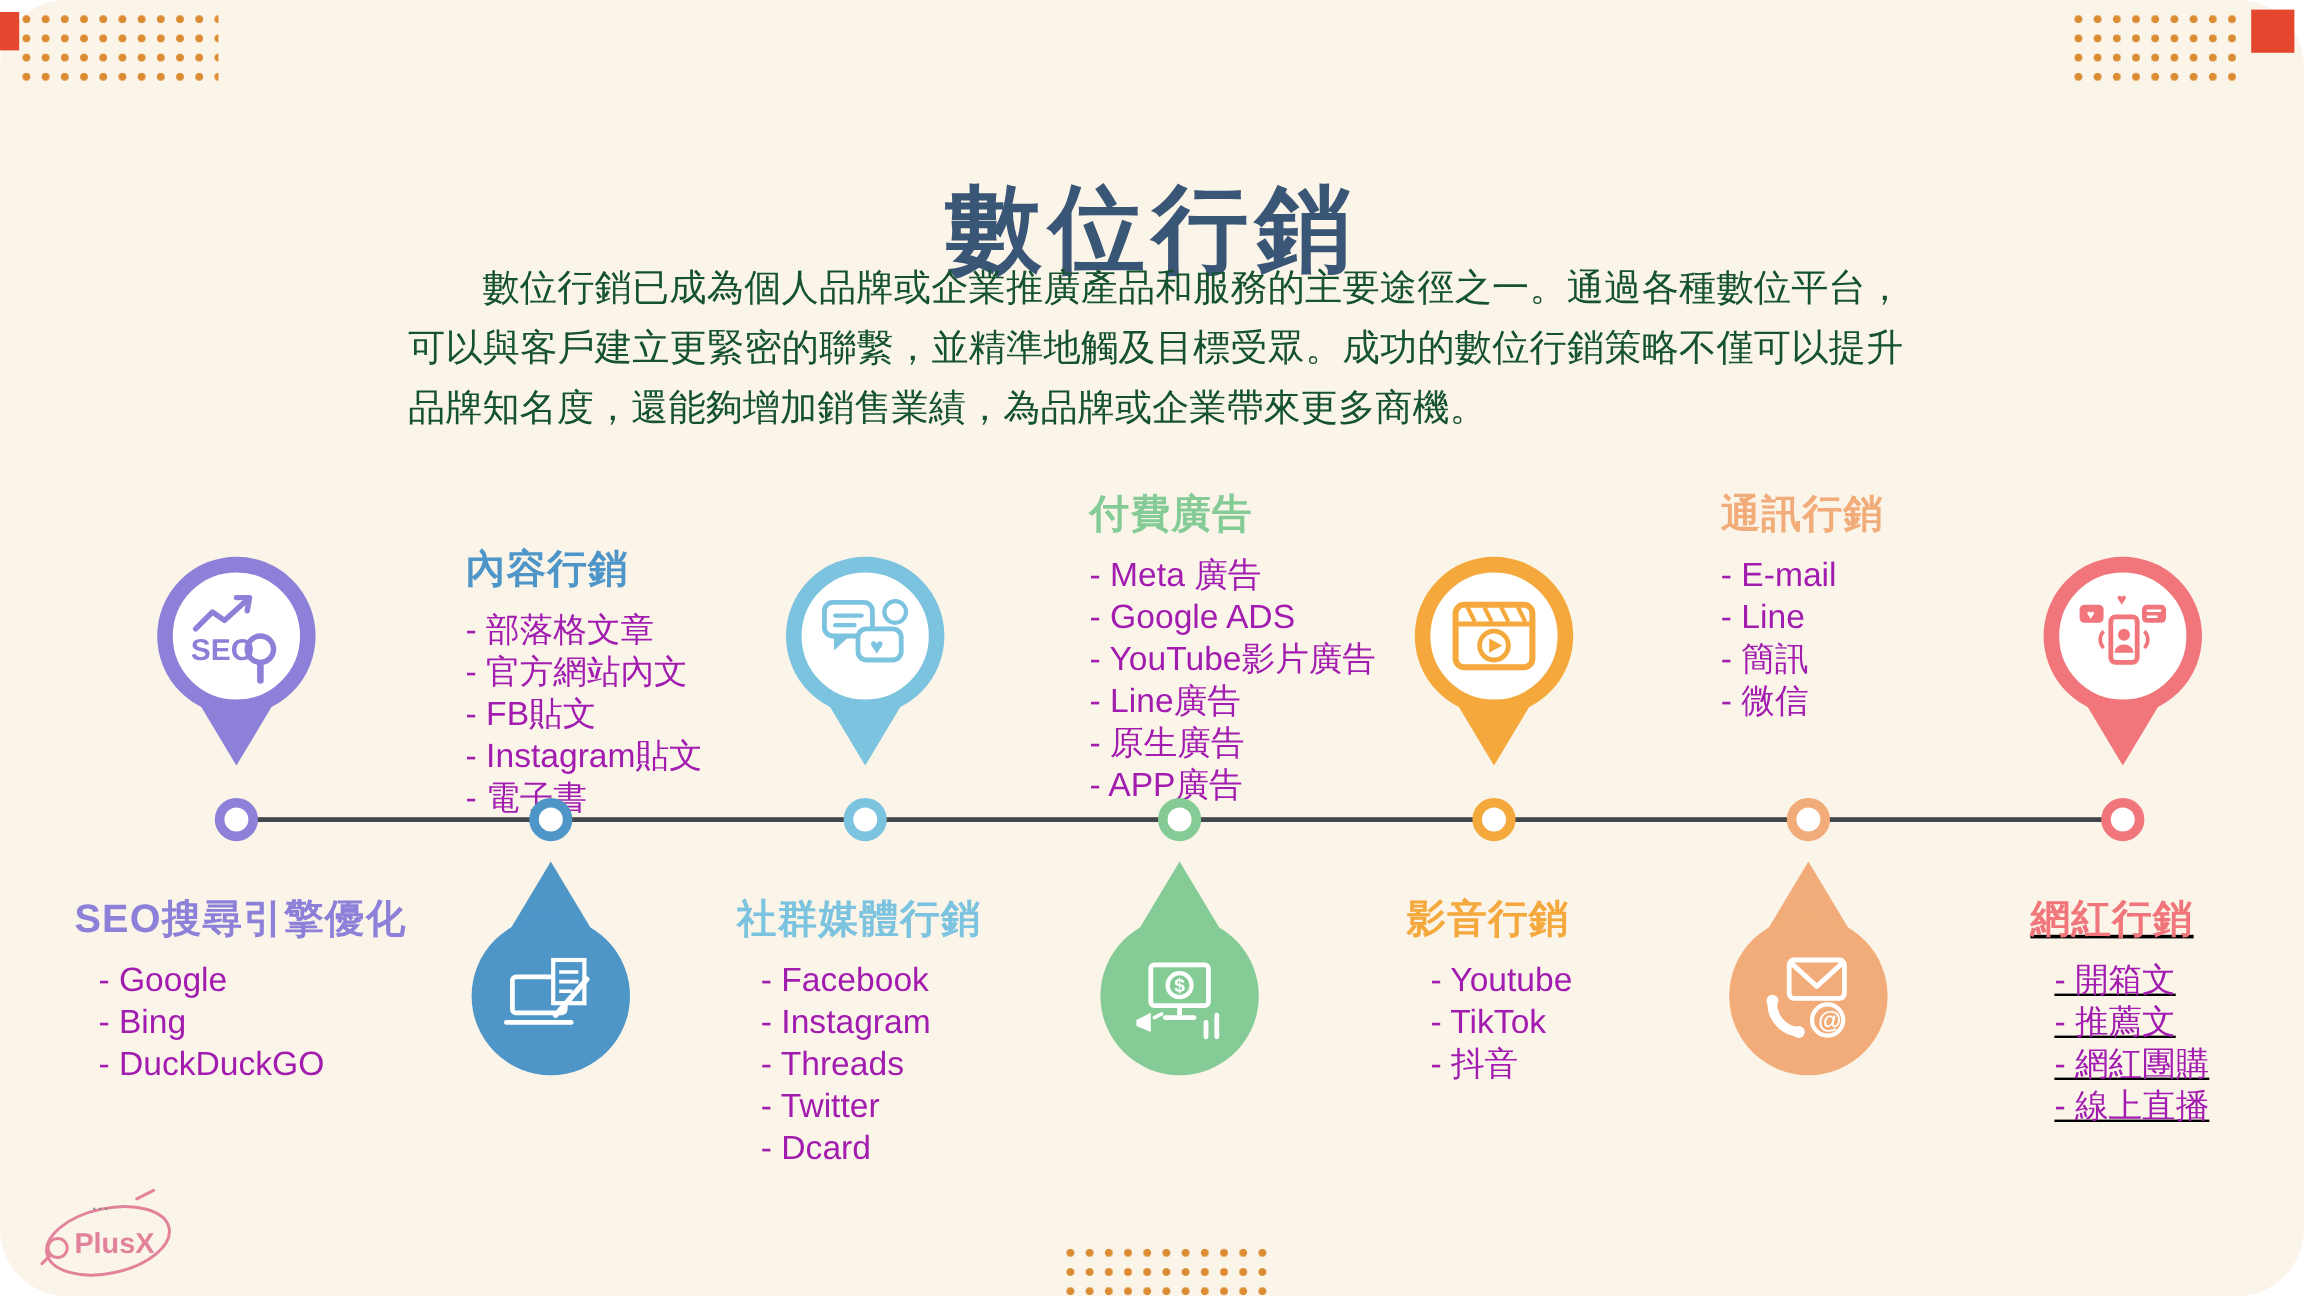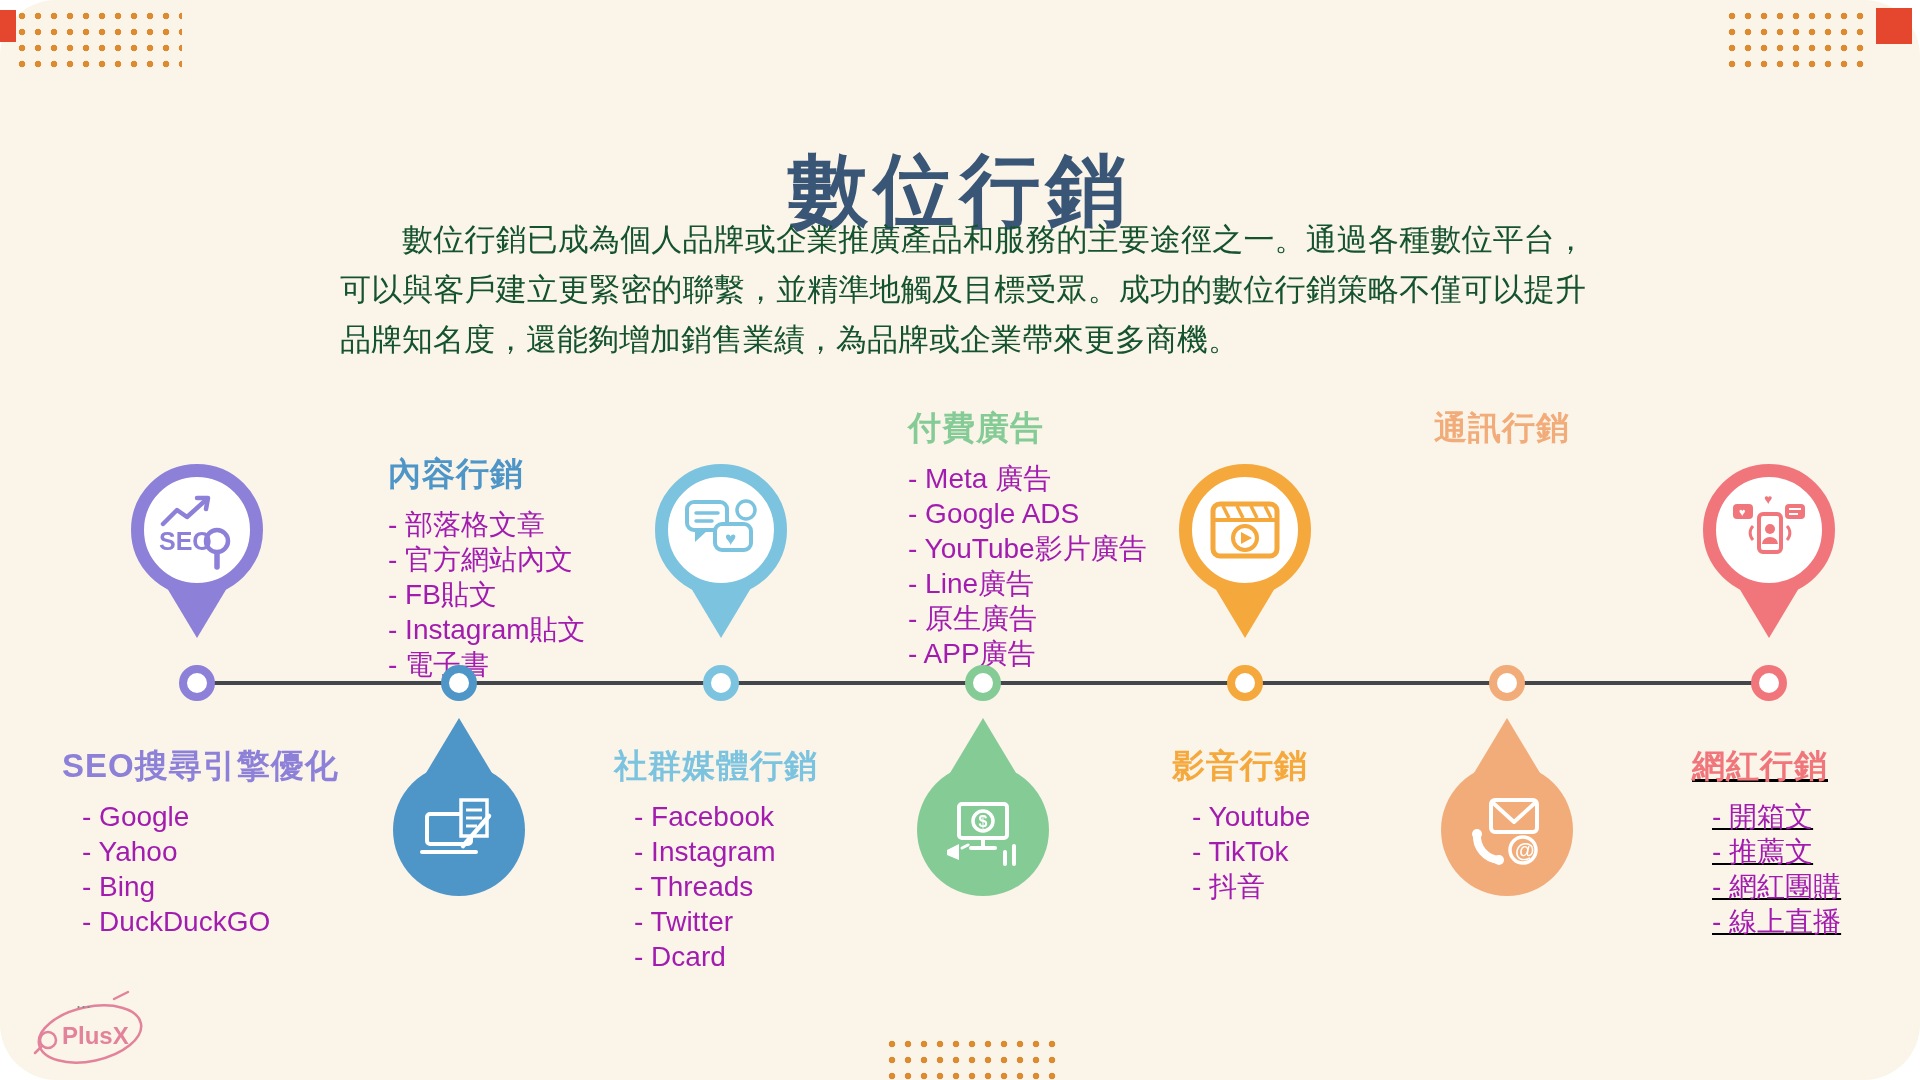--- a/index.html
+++ b/index.html
@@ -188,21 +188,20 @@
         <circle cx="56" cy="60" r="13" fill="none" stroke="#ffffff" stroke-width="3.5"></circle>
         <text x="48" y="67" font-size="20" font-weight="bold" fill="#ffffff">@</text>
       </svg>
     </div>
   </div>
 
   <div class="cat bottom c1" style="left:62px; top:744px;">
     <div class="cat-title">SEO搜尋引擎優化</div>
     <ul class="cat-list">
       <li>- Google</li>
-      <li>- Yahoo</li>
       <li>- Bing</li>
       <li>- DuckDuckGO</li>
     </ul>
   </div>
 
   <div class="cat top c2" style="left:388px; top:406px;margin-top:46px;">
     <div class="cat-title">內容行銷</div>
     <ul class="cat-list">
       <li>- 部落格文章</li>
       <li>- 官方網站內文</li>
@@ -239,20 +238,26 @@
     <div class="cat-title">影音行銷</div>
     <ul class="cat-list">
       <li>- Youtube</li>
       <li>- TikTok</li>
       <li>- 抖音</li>
     </ul>
   </div>
 
   <div class="cat top c6" style="left:1434px; top:406px;">
     <div class="cat-title">通訊行銷</div>
+    <ul class="cat-list">
+      <li>- E-mail</li>
+      <li>- Line</li>
+      <li>- 簡訊</li>
+      <li>- 微信</li>
+    </ul>
   </div>
 
   <div class="cat bottom c7" style="left:1692px; top:744px;text-decoration:underline;">
     <div class="cat-title">網紅行銷</div>
     <ul class="cat-list">
       <li>- 開箱文</li>
       <li>- 推薦文</li>
       <li>- 網紅團購</li>
       <li>- 線上直播</li>
     </ul>

